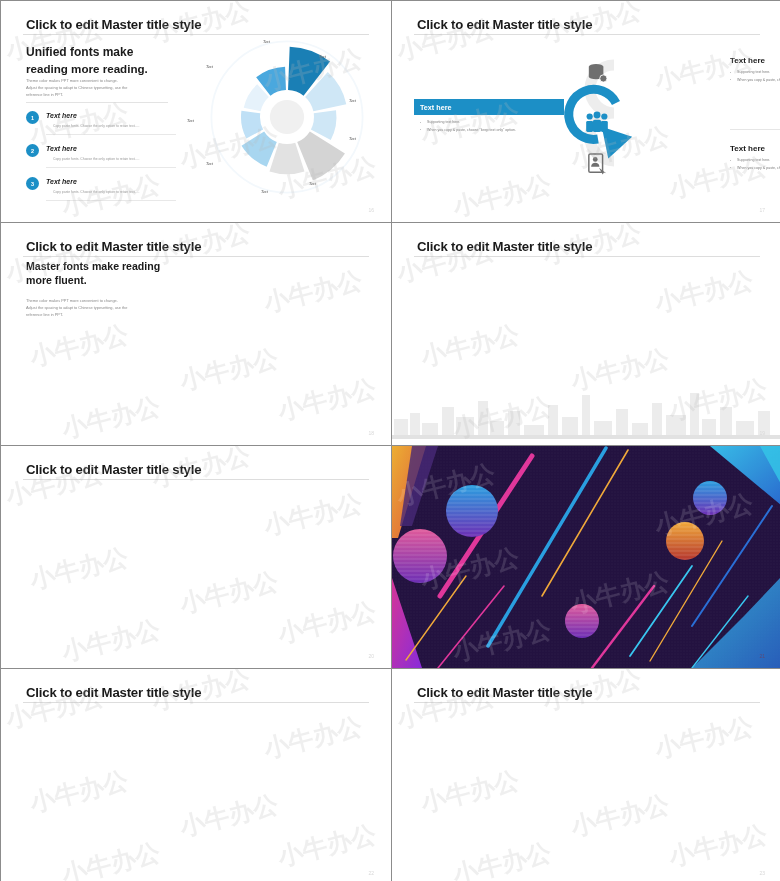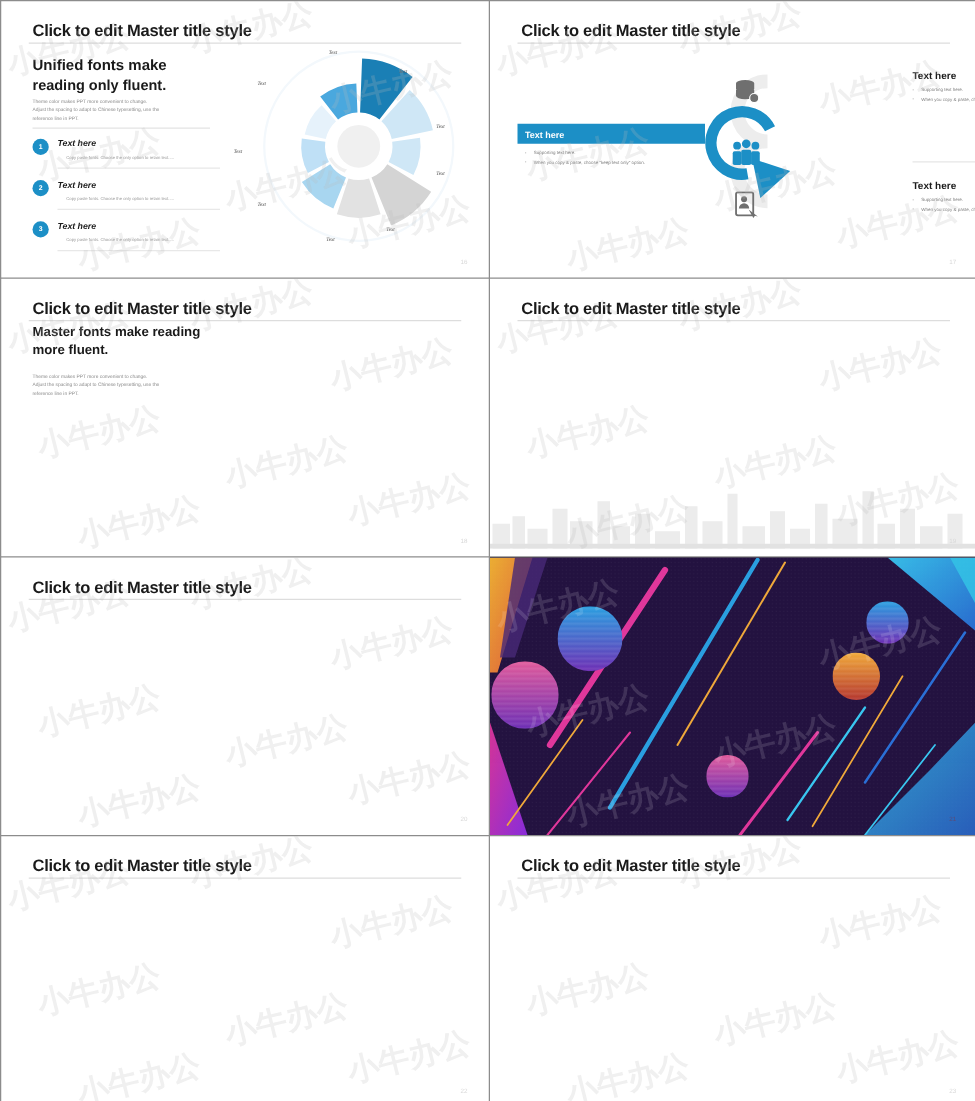--- a/index.html
+++ b/index.html
@@ -124,21 +124,21 @@
 <body>
 
 <div class="grid">
 
   <div class="slide">
     <div class="s-title">Click to edit Master title style</div>
     <div class="s-rule"></div>
 
     <div class="s1-lead">
       <div class="lead" style="font-size:12px">Unified fonts make</div>
-      <div class="lead" style="font-size:11.6px">reading only fluent.</div>
+      <div class="lead" style="font-size:11.6px">reading more reading.</div>
     </div>
     <div class="s1-para body-sm">
       <div>Theme color makes PPT more convenient to change.</div>
       <div>Adjust the spacing to adapt to Chinese typesetting, use the</div>
       <div>reference line in PPT.</div>
     </div>
     <div class="s1-div"></div>
 
     <div class="s1-item" style="top:110px">
       <div class="num">1</div>

